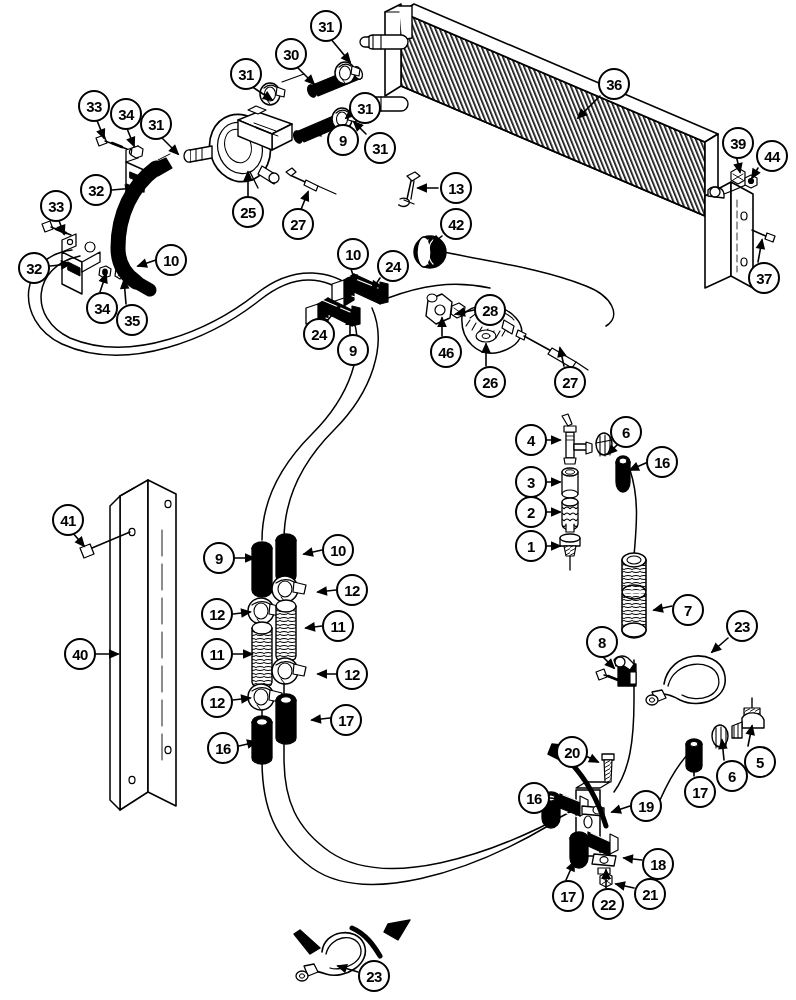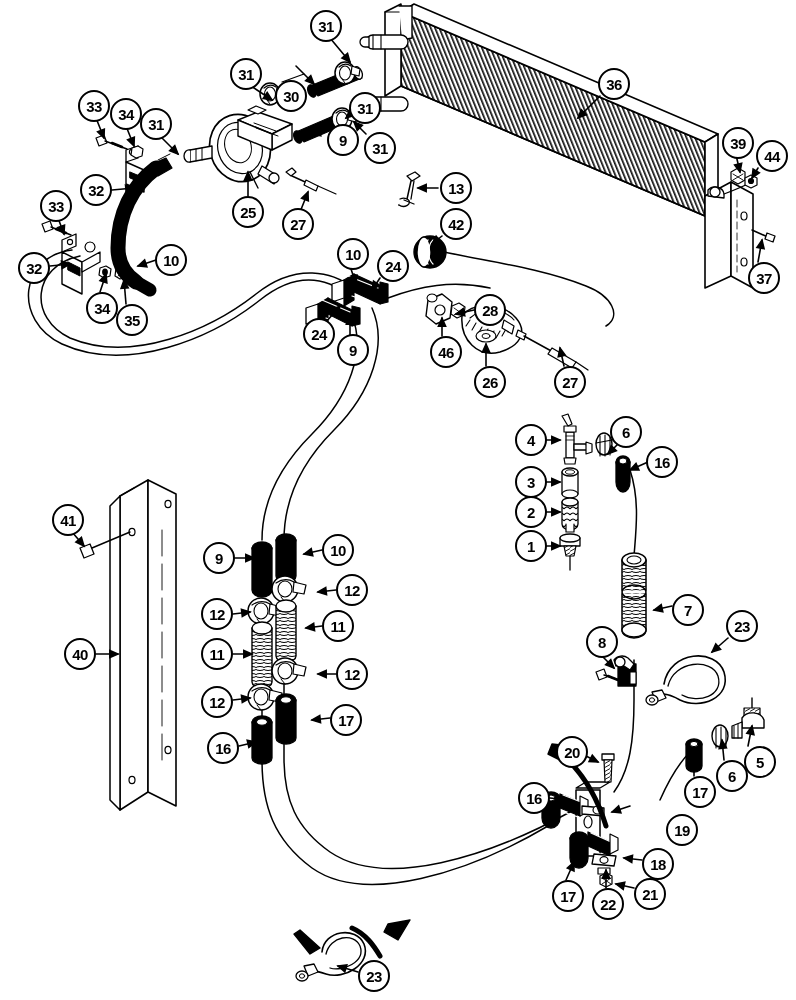--- a/index.html
+++ b/index.html
@@ -602,21 +602,21 @@
         <polygon points="606,870 609.6698440775361,878.2178004628108 602.3301559224639,878.2178004628108" fill="#000"></polygon>
         <line x1="96" y1="654" x2="118" y2="654" stroke="#000" stroke-width="1.6"></line>
         <polygon points="118,654 109.78219953718923,657.6698440775361 109.78219953718923,650.3301559224639" fill="#000"></polygon>
         <line x1="358" y1="972" x2="338" y2="966" stroke="#000" stroke-width="1.6"></line>
         <polygon points="338,966 346.92574722602086,964.8462944668676 344.81670335394455,971.8764407071221" fill="#000"></polygon>
       </g>
 </svg>
 
 <div class="callout-layer" id="callout-layer">
       <div class="callout" style="left: 310px; top: 10px;">31</div>
-      <div class="callout" style="left: 275px; top: 38px; margin-top: 42px;">30</div>
+      <div class="callout" style="left: 275px; top: 38px;">30</div>
       <div class="callout" style="left: 230px; top: 58px;">31</div>
       <div class="callout" style="left: 598px; top: 68px;">36</div>
       <div class="callout" style="left: 78px; top: 90px;">33</div>
       <div class="callout" style="left: 110px; top: 98px;">34</div>
       <div class="callout" style="left: 140px; top: 108px;">31</div>
       <div class="callout" style="left: 349px; top: 92px;">31</div>
       <div class="callout" style="left: 327px; top: 124px;">9</div>
       <div class="callout" style="left: 364px; top: 132px;">31</div>
       <div class="callout" style="left: 722px; top: 127px;">39</div>
       <div class="callout" style="left: 756px; top: 140px;">44</div>
@@ -655,21 +655,21 @@
       <div class="callout" style="left: 726px; top: 610px;">23</div>
       <div class="callout" style="left: 201px; top: 638px;">11</div>
       <div class="callout" style="left: 586px; top: 626px;">8</div>
       <div class="callout" style="left: 336px; top: 658px;">12</div>
       <div class="callout" style="left: 201px; top: 686px;">12</div>
       <div class="callout" style="left: 330px; top: 704px;">17</div>
       <div class="callout" style="left: 207px; top: 732px;">16</div>
       <div class="callout" style="left: 744px; top: 746px;">5</div>
       <div class="callout" style="left: 556px; top: 736px;">20</div>
       <div class="callout" style="left: 716px; top: 760px;">6</div>
-      <div class="callout" style="left: 666px; top: 790px; margin-top: 24px;">19</div>
+      <div class="callout" style="left: 630px; top: 790px;">19</div>
       <div class="callout" style="left: 684px; top: 776px;">17</div>
       <div class="callout" style="left: 518px; top: 782px;">16</div>
       <div class="callout" style="left: 642px; top: 848px;">18</div>
       <div class="callout" style="left: 634px; top: 878px;">21</div>
       <div class="callout" style="left: 552px; top: 880px;">17</div>
       <div class="callout" style="left: 592px; top: 888px;">22</div>
       <div class="callout" style="left: 64px; top: 638px; text-align: center;">40</div>
       <div class="callout" style="left: 358px; top: 960px;">23</div>
     </div>
 

